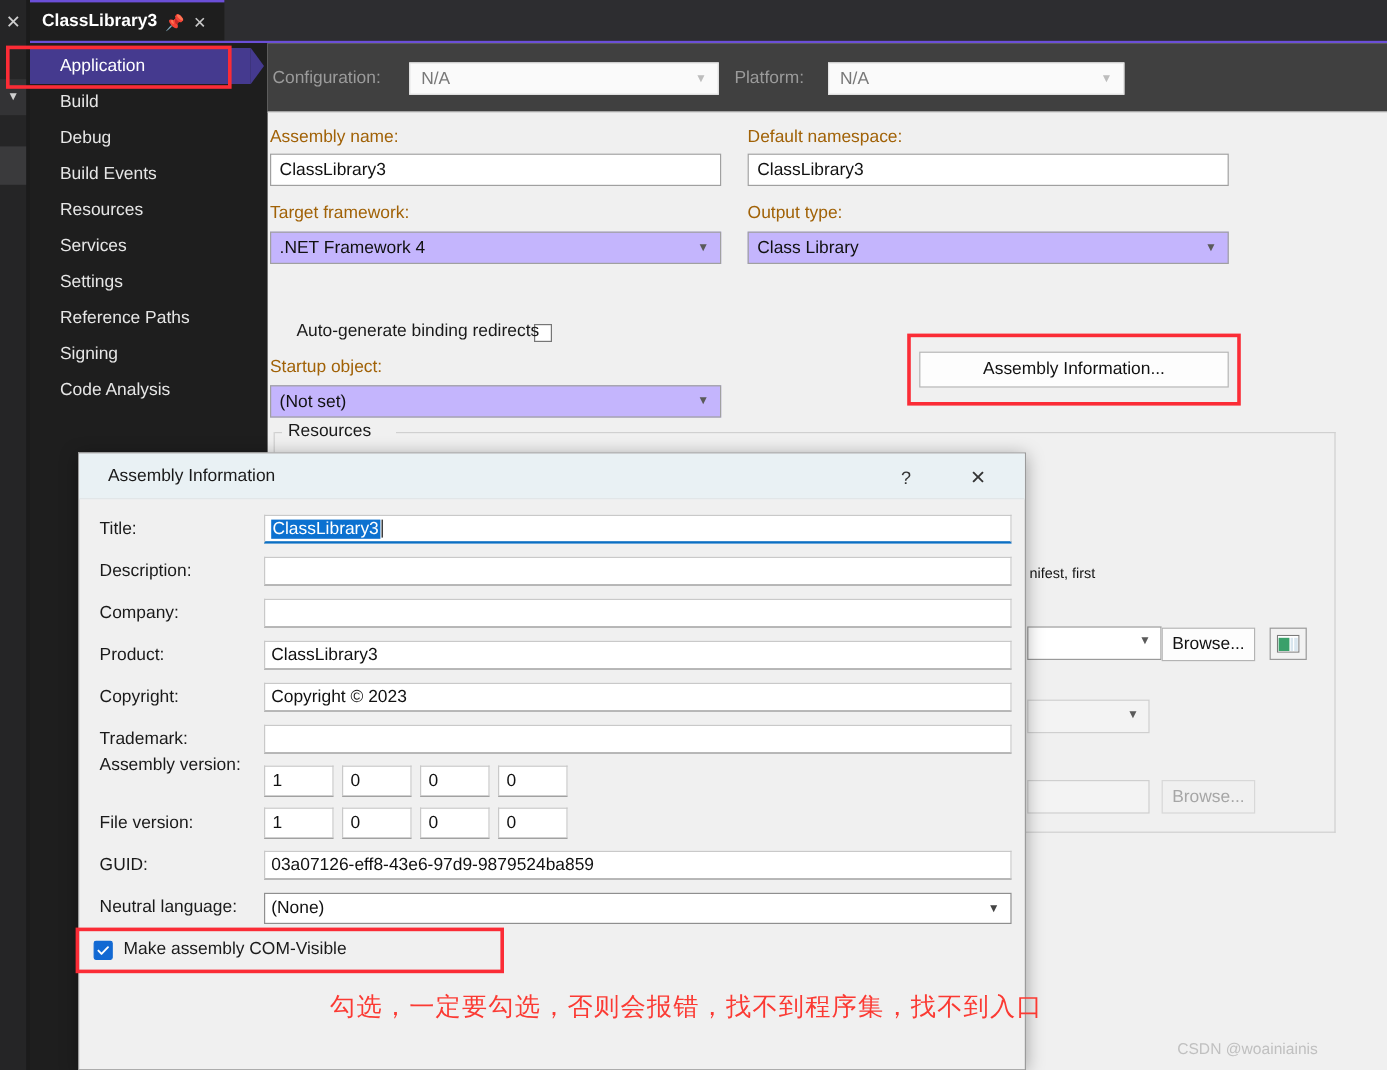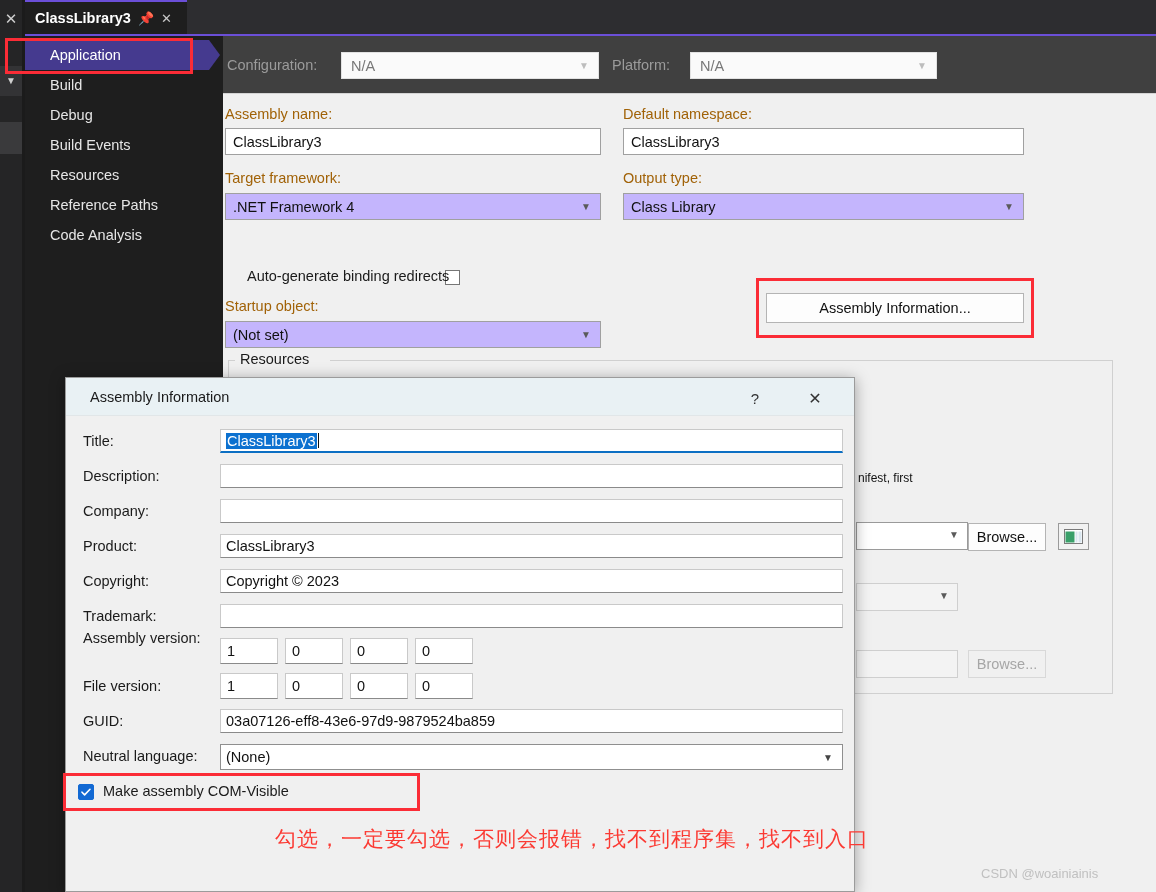--- a/index.html
+++ b/index.html
@@ -200,21 +200,30 @@
   <div class="side-item">
     <span>Debug</span>
   </div>
   <div class="side-item">
     <span>Build Events</span>
   </div>
   <div class="side-item">
     <span>Resources</span>
   </div>
   <div class="side-item">
+    <span>Services</span>
+  </div>
+  <div class="side-item">
+    <span>Settings</span>
+  </div>
+  <div class="side-item">
     <span>Reference Paths</span>
+  </div>
+  <div class="side-item">
+    <span>Signing</span>
   </div>
   <div class="side-item">
     <span>Code Analysis</span>
   </div>
 </div>
 <div id="side-hl"></div>
 
 <div id="main">
 
   <div id="topbar">

